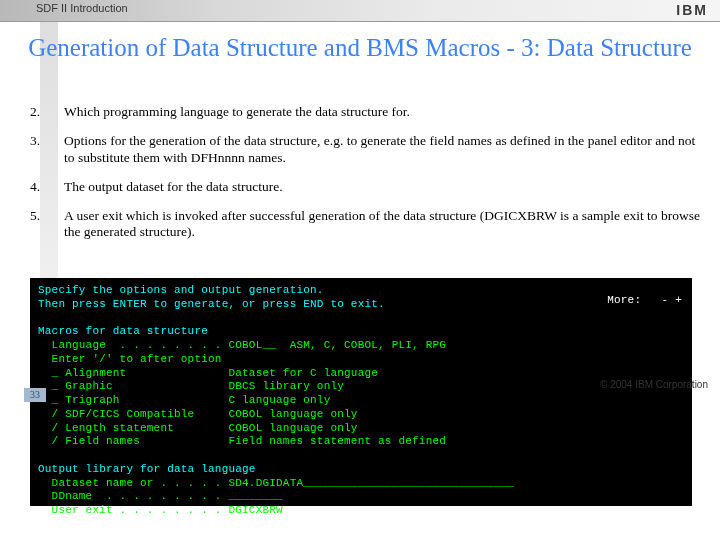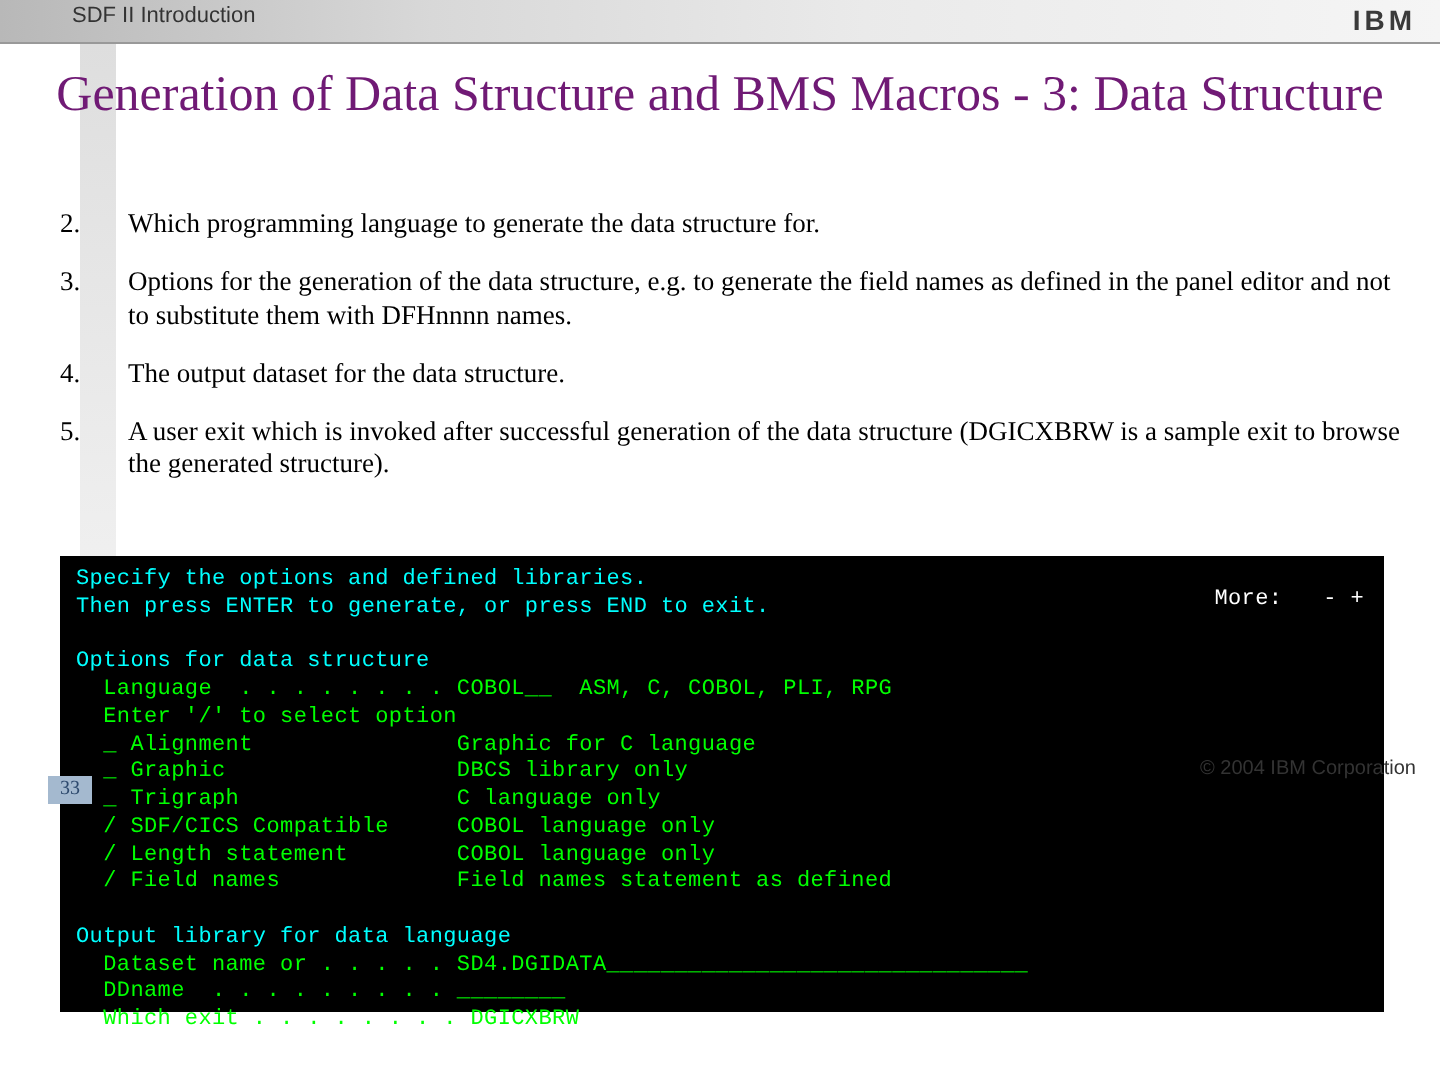--- a/index.html
+++ b/index.html
@@ -2,21 +2,21 @@
 <html><head>
 <meta charset="utf-8">
 <style>
   * { box-sizing: border-box; margin: 0; padding: 0; }
   html, body { width: 720px; height: 540px; font-family: "Times New Roman", serif; background: #fff; overflow: hidden; }
   .slide { position: relative; width: 720px; height: 406px; }
   .topbar { position: relative; height: 22px; background: linear-gradient(to right, #b8b8b8 0%, #d8d8d8 30%, #eaeaea 60%, #f5f5f5 100%); border-bottom: 1px solid #999; }
   .topbar-title { position: absolute; left: 36px; top: 2px; font-size: 11px; color: #333; font-family: Arial, sans-serif; }
   .ibm-logo { position: absolute; right: 12px; top: 2px; font-family: Arial, sans-serif; font-weight: 900; font-size: 14px; letter-spacing: 2px; color: #3a3a3a; margin-left: 48px; }
   .vbar { position: absolute; left: 40px; top: 22px; bottom: 0; width: 18px; background: linear-gradient(to bottom, rgba(200,200,200,0.6), rgba(220,220,220,0.2)); z-index: 0; }
-  .title { position: absolute; top: 34px; left: 0; right: 0; text-align: center; font-size: 25px; color: #701a75; font-weight: 400; line-height: 1.15; }
+  .title { position: absolute; top: 34px; left: 0; right: 0; text-align: center; font-size: 25px; color: #3b82f6; font-weight: 400; line-height: 1.15; }
   .numlist { position: absolute; top: 104px; left: 30px; right: 20px; font-size: 13.5px; color: #000; }
   .numitem { display: flex; margin-bottom: 12px; line-height: 1.25; }
   .numitem .num { width: 34px; flex: 0 0 34px; }
   .numitem .txt { flex: 1; }
   .shot { position: absolute; left: 30px; top: 278px; width: 662px; height: 228px; background: #000; color: #0f0; font-family: "Courier New", monospace; font-size: 11px; line-height: 1.25; padding: 6px 8px; white-space: pre; letter-spacing: 0.2px; }
   .shot .hdr { color: #0ff; }
   .shot .more { color: #fff; position: absolute; right: 10px; top: 16px; }
   .footer { position: absolute; left: 0; right: 0; bottom: 4px; height: 16px; }
   .pagenum { position: absolute; left: 24px; bottom: 0; width: 22px; height: 14px; background: #a4b9cf; color: #2e4a6e; font-family: Liberation Serif, serif; font-size: 10px; text-align: center; line-height: 14px; }
   .copy { position: absolute; right: 12px; bottom: 12px; font-family: Arial, sans-serif; font-size: 10px; color: #333; }
@@ -47,36 +47,36 @@
     <div class="numitem">
       <div class="num">4.</div>
       <div class="txt">The output dataset for the data structure.</div>
     </div>
     <div class="numitem">
       <div class="num">5.</div>
       <div class="txt">A user exit which is invoked after successful generation of the data structure (DGICXBRW is a sample exit to browse the generated structure).</div>
     </div>
   </div>
 
-  <div class="shot"><span class="more">More:   - +</span><span class="hdr">Specify the options and defined libraries.</span>
+  <div class="shot"><span class="more">More:   - +</span><span class="hdr">Specify the options and output generation.</span>
 <span class="hdr">Then press ENTER to generate, or press END to exit.</span>
 <span></span>
-<span class="hdr">Options for data structure</span>
+<span class="hdr">Macros for data structure</span>
 <span>  Language  . . . . . . . . COBOL__  ASM, C, COBOL, PLI, RPG</span>
-<span>  Enter '/' to select option</span>
-<span>  _ Alignment               Graphic for C language</span>
+<span>  Enter '/' to after option</span>
+<span>  _ Alignment               Dataset for C language</span>
 <span>  _ Graphic                 DBCS library only</span>
 <span>  _ Trigraph                C language only</span>
 <span>  / SDF/CICS Compatible     COBOL language only</span>
 <span>  / Length statement        COBOL language only</span>
 <span>  / Field names             Field names statement as defined</span>
 <span></span>
 <span class="hdr">Output library for data language</span>
 <span>  Dataset name or . . . . . SD4.DGIDATA_______________________________</span>
 <span>  DDname  . . . . . . . . . ________</span>
-<span>  Which exit . . . . . . . . DGICXBRW</span></div>
+<span>  User exit . . . . . . . . DGICXBRW</span></div>
 
   <div class="footer">
     <div class="pagenum">33</div>
     <div class="copy">© 2004 IBM Corporation</div>
   </div>
 
 </div>
 
 </body></html>

